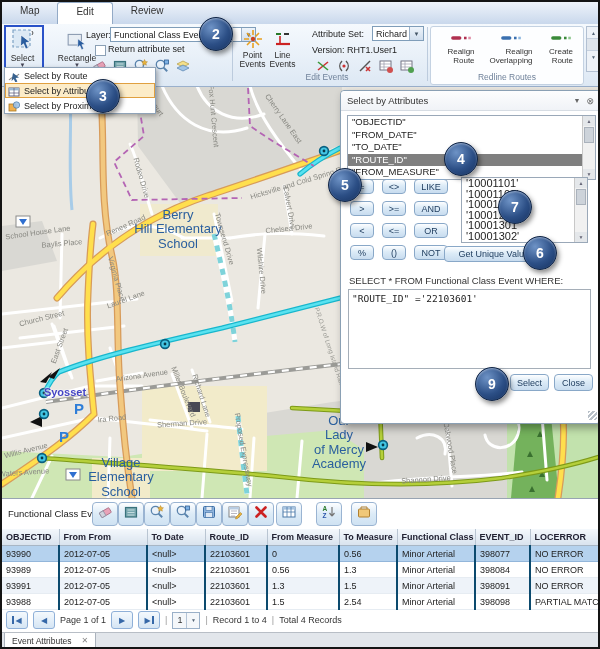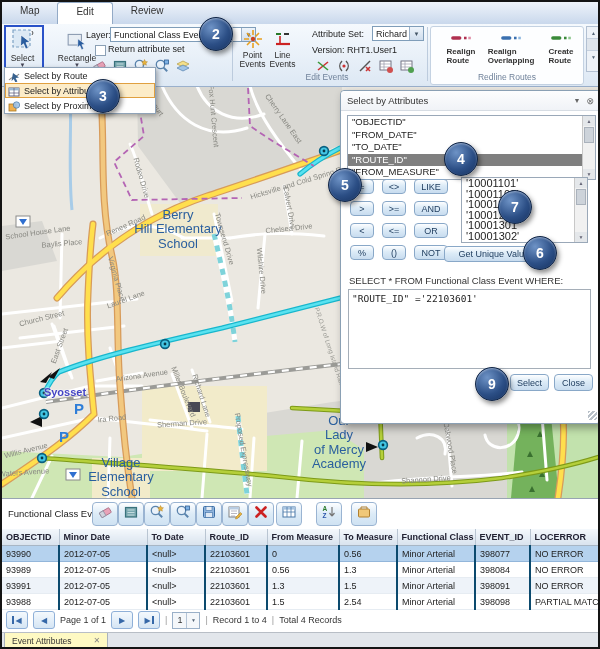--- a/index.html
+++ b/index.html
@@ -25,21 +25,21 @@
     display:flex;align-items:center;justify-content:center;font-size:6px;color:#456;}
   .rlabel{position:absolute;font-size:9px;color:#222;}
   .chk{position:absolute;width:9px;height:9px;background:#fff;border:1px solid #8ba0b5;}
   .miniicons{position:absolute;display:flex;gap:4px;}
   .mi{width:17px;height:17px;display:flex;align-items:center;justify-content:center;}
   .mi svg{width:16px;height:16px;}
   .redpanel{position:absolute;left:428px;top:2px;width:152px;height:57px;background:#fdfeff;
     border:1px solid #c4d2e2;border-radius:3px;}
   .rbtn{position:absolute;top:5px;width:52px;display:flex;flex-direction:column;align-items:center;font-size:8px;color:#333;}
   .rbtn svg{width:30px;height:12px;margin-bottom:3px;}
-  .rbtn .cap{text-align:left;line-height:1.15;white-space:pre-line;font-weight:bold;}
+  .rbtn .cap{text-align:right;line-height:1.15;white-space:pre-line;}
   .rscroll{position:absolute;left:584px;top:2px;width:13px;height:44px;border:1px solid #b2c0d2;background:#eef2f7;}
   .rscroll div{height:11px;display:flex;align-items:center;justify-content:center;font-size:5px;color:#567;border-bottom:1px solid #c5d0de;}
   
   .menu{position:absolute;left:2px;top:65px;width:150px;background:#fff;border:1px solid #8fa3b8;
     box-shadow:2px 2px 5px rgba(0,0,0,.3);z-index:20;}
   .menu-item{height:15px;display:flex;align-items:center;gap:4px;padding:0 3px;font-size:9px;color:#222;}
   .menu-item.hl{background:#fcecc8;outline:1px solid #e0a040;outline-offset:-1px;}
   .menu-item svg{width:12px;height:12px;flex:none;}
   
   .map{position:absolute;left:0;top:84px;width:600px;height:412px;z-index:1;overflow:hidden;background:#ebe8e1;}
@@ -92,22 +92,22 @@
   .pager{position:absolute;left:4px;top:112px;height:18px;display:flex;align-items:center;gap:5px;font-size:9px;color:#333;}
   .pg-btn{width:20px;height:16px;border:1px solid #8fb0d8;border-radius:3px;background:linear-gradient(#f4f9fd,#d5e5f4);
     display:flex;align-items:center;justify-content:center;color:#3668a8;font-size:8px;gap:1px;}
   .pg-bar{width:2px;height:8px;background:#3668a8;}
   .pg-sep{color:#999;}
   .pg-num{height:15px;border:1px solid #9ab0c8;background:#f4f7fa;display:flex;align-items:center;font-size:9px;}
   .pg-num .n{padding:0 4px;}
   .pg-num .a{width:12px;height:100%;border-left:1px solid #b4c4d6;display:flex;align-items:center;justify-content:center;font-size:5px;color:#567;}
   
   .tabbar{position:absolute;left:0;top:630px;width:600px;height:15px;background:#e2e6eb;border-top:1px solid #b8bec6;z-index:10;}
-  .btab{position:absolute;left:2px;top:0px;height:15px;background:#fef9c3;border:1px solid #aab2bc;border-top:none;
-    display:flex;align-items:center;gap:22px;padding:0 7px;font-size:8.5px;color:#333;}
+  .btab{position:absolute;left:2px;top:0px;height:15px;background:#ffffff;border:1px solid #aab2bc;border-top:none;
+    display:flex;align-items:center;gap:10px;padding:0 7px;font-size:8.5px;color:#333;}
   .btab .x{color:#888;font-size:8px;}
 </style>
 </head>
 <body>
 
 <div id="app">
 
   <div class="map">
     <svg width="600" height="412" viewBox="0 0 600 412">
       <rect width="600" height="412" fill="#ebe8e1"></rect>
@@ -650,21 +650,21 @@
           <col style="width: 62px;">
           <col style="width: 72px;">
           <col style="width: 58px;">
           <col style="width: 78px;">
           <col style="width: 55px;">
           <col style="width: 72px;">
         </colgroup>
       <thead>
           <tr id="thead-row">
             <th>OBJECTID</th>
-            <th>Minor Date</th>
+            <th>From From</th>
             <th>To Date</th>
             <th>Route_ID</th>
             <th>From Measure</th>
             <th>To Measure</th>
             <th>Functional Class</th>
             <th>EVENT_ID</th>
             <th>LOCERROR</th>
           </tr>
         </thead>
       <tbody id="tbody">

